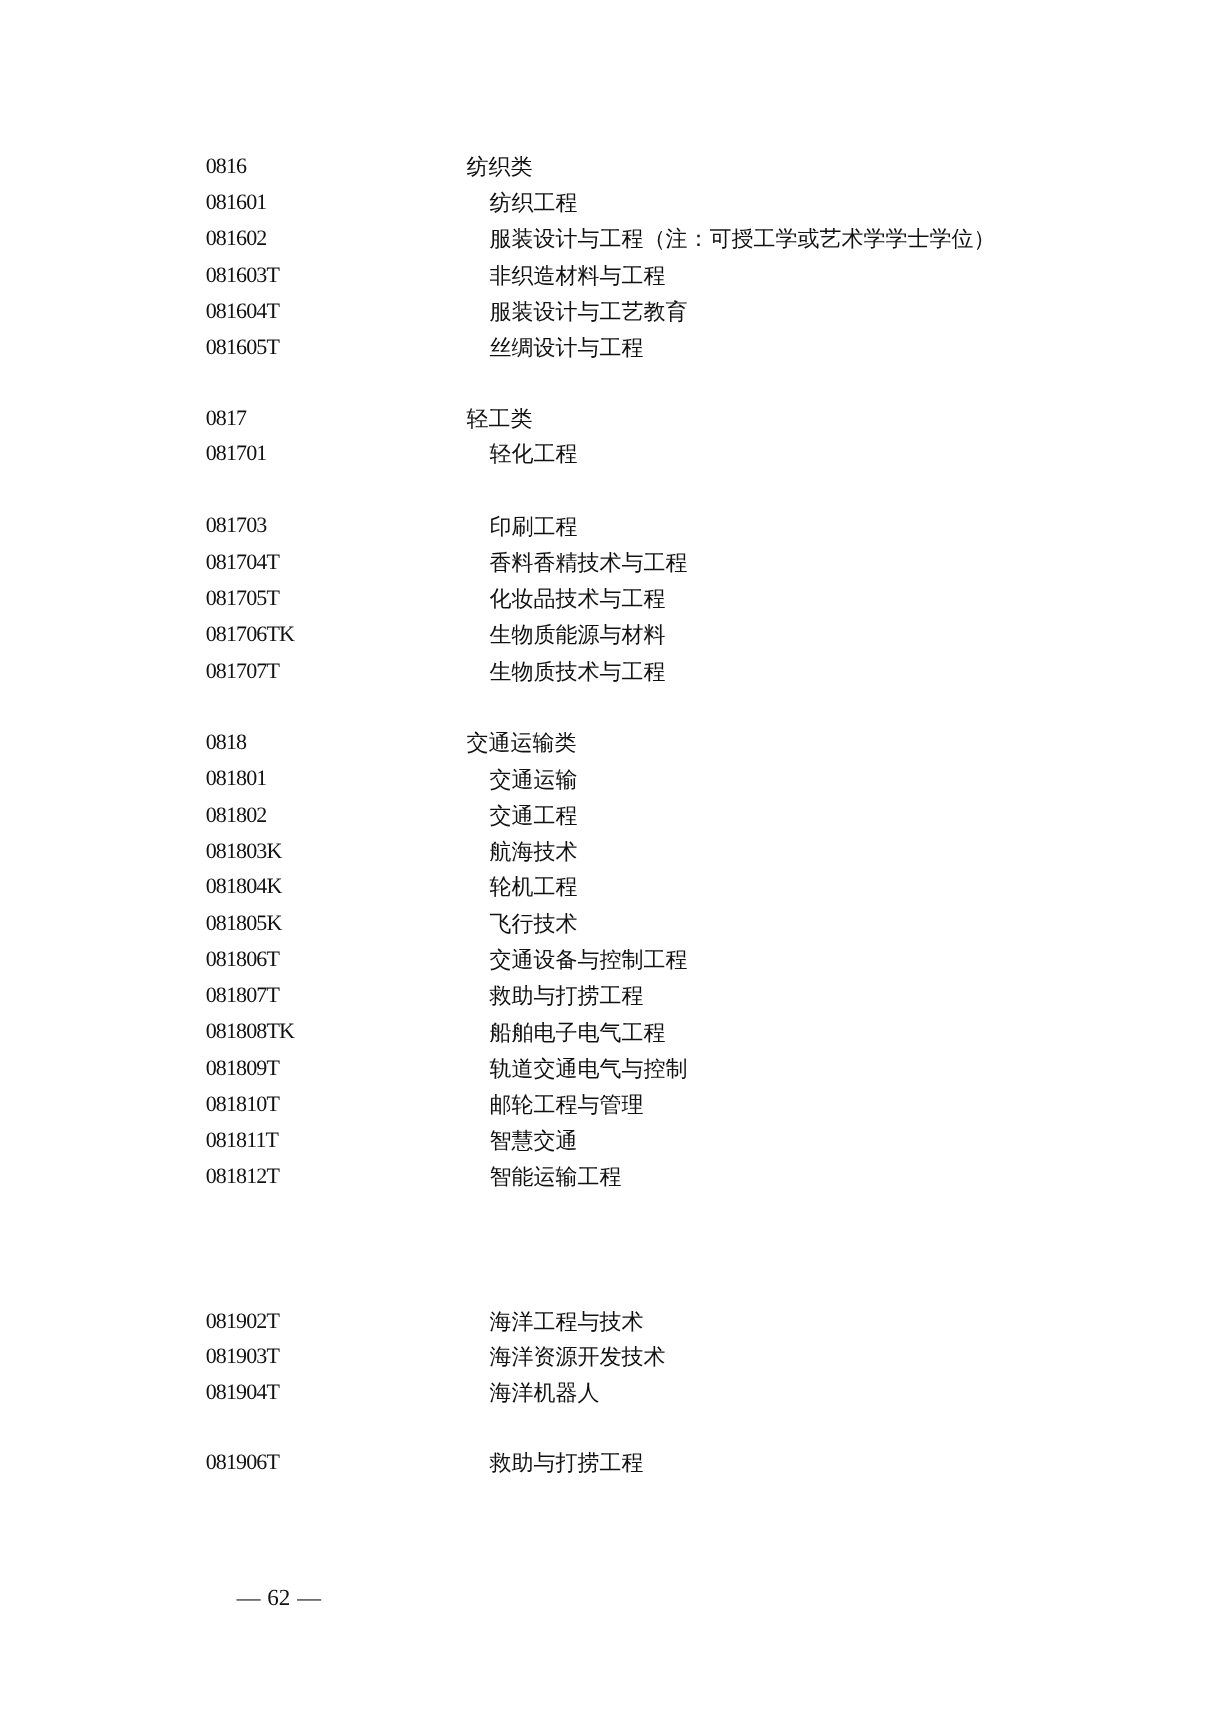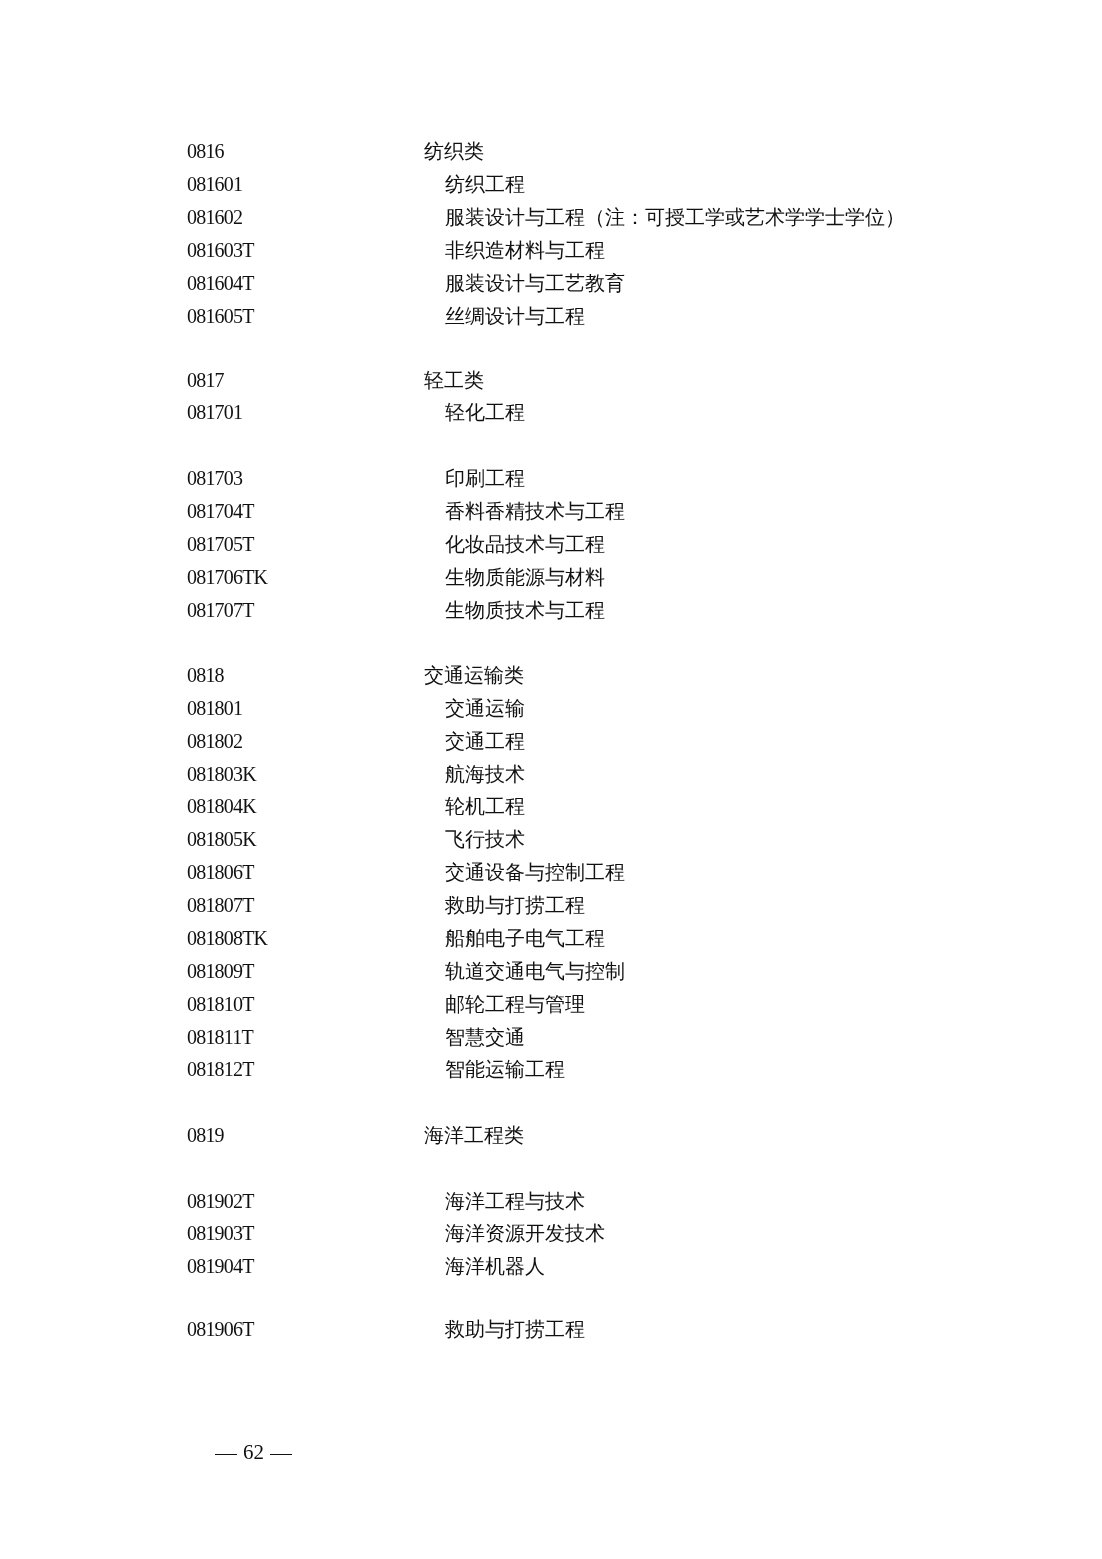--- a/index.html
+++ b/index.html
@@ -172,24 +172,20 @@
   </div>
   <div class="row" style="top:1022px">
     <span class="code">081811T</span>
     <span class="name major">智慧交通</span>
   </div>
   <div class="row" style="top:1054px">
     <span class="code">081812T</span>
     <span class="name major">智能运输工程</span>
   </div>
 
-  <div class="row" style="top:1120px">
-    <span class="code">0819</span>
-    <span class="name category">海洋工程类</span>
-  </div>
   <div class="row" style="top:1186px">
     <span class="code">081902T</span>
     <span class="name major">海洋工程与技术</span>
   </div>
   <div class="row" style="top:1218px">
     <span class="code">081903T</span>
     <span class="name major">海洋资源开发技术</span>
   </div>
   <div class="row" style="top:1251px">
     <span class="code">081904T</span>

